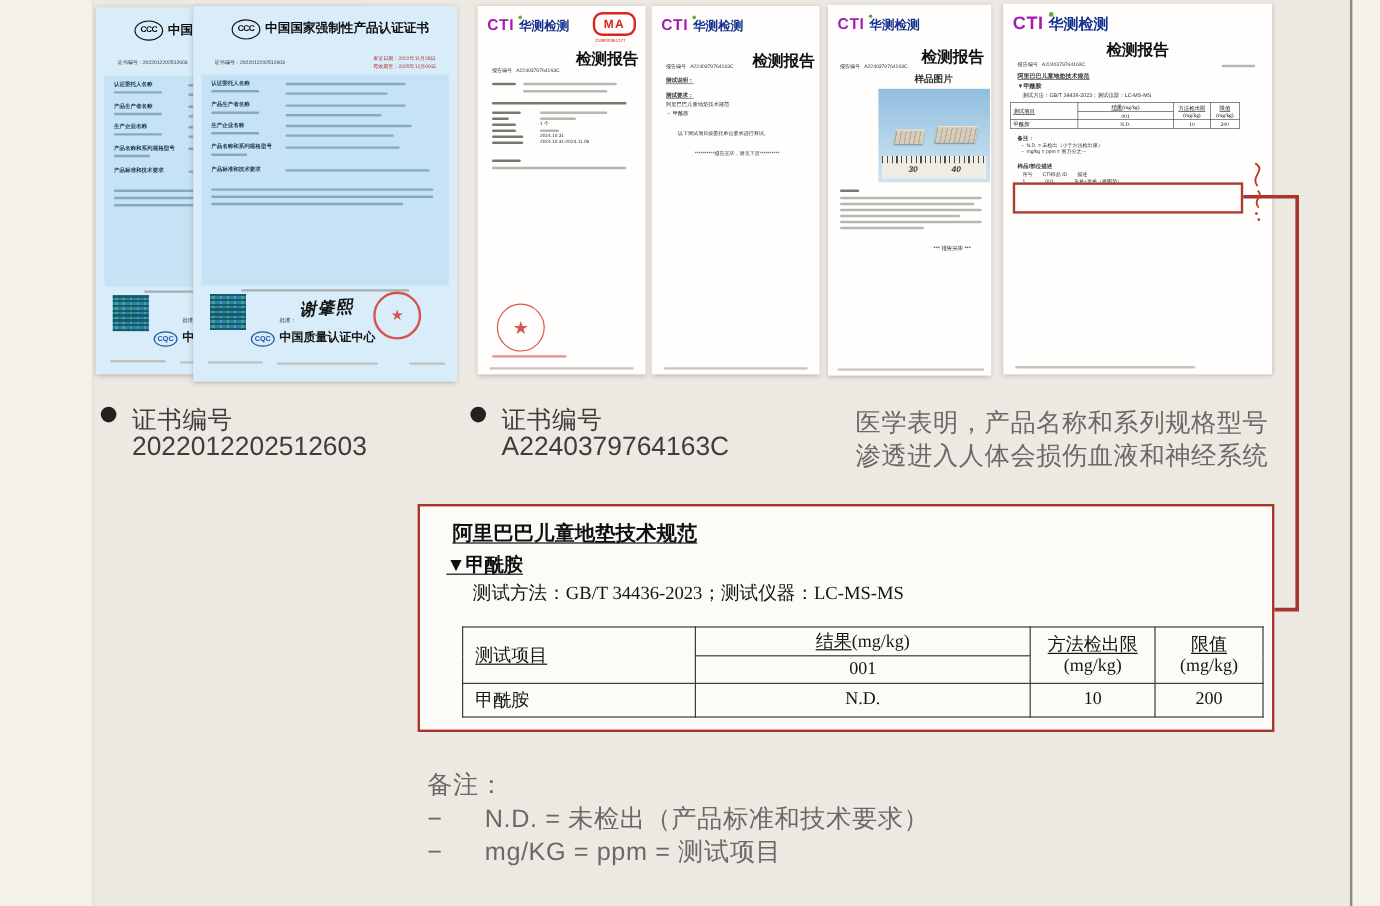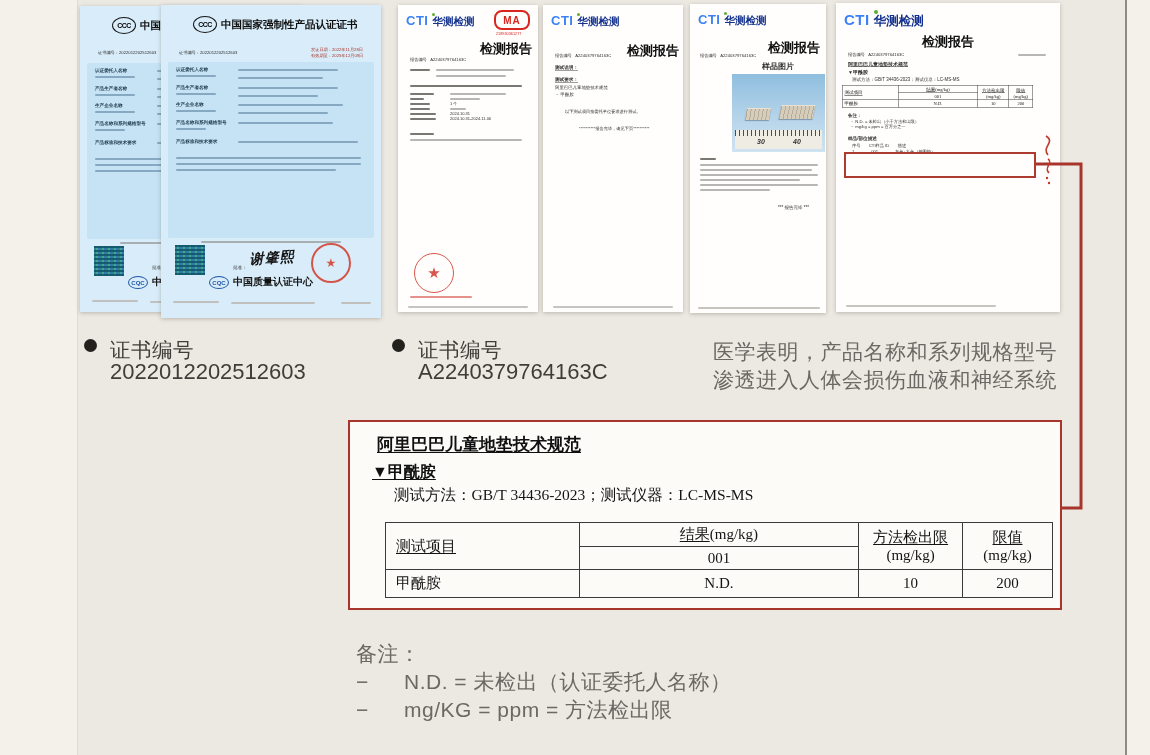--- a/index.html
+++ b/index.html
@@ -9,21 +9,21 @@
 .paper{position:absolute;background:#fffefd;box-shadow:0 1px 4px rgba(70,62,48,.3);overflow:hidden}
 .bluepaper{background:#d8ecf9}
 .t{position:absolute;white-space:nowrap;transform-origin:0 0;color:#2e2e2c;line-height:1.2}
 .bar{position:absolute;height:2px;background:#8f8f8b;border-radius:1px;opacity:.65}
 .dk{background:#57564f;opacity:.8}
 .lt{background:#bcbab4;opacity:.85}
 .bluebar{background:#47708e;opacity:.5}
 .serif{font-family:"Liberation Serif","DejaVu Serif",serif}
 .u{text-decoration:underline;text-underline-offset:2px}
 .b{font-weight:bold}
-.cti-en{font-weight:bold;color:#3b82f6;letter-spacing:.5px;position:relative;display:inline-block}
+.cti-en{font-weight:bold;color:#a21caf;letter-spacing:.5px;position:relative;display:inline-block}
 .cti-dot{position:absolute;width:3px;height:3px;background:#5fae2c;border-radius:50%}
 .cti-cn{font-weight:bold;color:#13318d}
 .logo-row{position:absolute;display:flex;align-items:baseline;gap:4px}
 .ellipse-logo{position:absolute;border-radius:50%;display:flex;align-items:center;justify-content:center}
 .seal{position:absolute;border-radius:50%;display:flex;align-items:center;justify-content:center;opacity:.92}
 .rtable{border-collapse:collapse;color:#141414;font-family:"Liberation Serif","DejaVu Serif",serif}
 .rtable td{border:1px solid #3b3b3b;text-align:center;vertical-align:middle;padding:0 2px}
 .qr{position:absolute;background-image:repeating-linear-gradient(0deg,rgba(18,84,104,.85) 0 2px,rgba(255,255,255,.05) 2px 4px),repeating-linear-gradient(90deg,#1f7f8c 0 2px,#3aa08f 2px 4px,#2b6fae 4px 6px)}
 .photo{position:absolute;background:linear-gradient(180deg,#8fbede 0%,#b5d4ea 55%,#cfe3f1 100%)}
 .mat{position:absolute;background:#d6cdbb;border-top:1px solid #e9e2d4;box-shadow:0 1px 1px rgba(40,60,80,.4);background-image:repeating-linear-gradient(90deg,rgba(120,110,90,.35) 0 1px,transparent 1px 4px)}
@@ -310,14 +310,14 @@
       <td style="text-align:left;padding-left:10px">甲酰胺</td>
       <td>N.D.</td>
       <td>10</td>
       <td>200</td>
     </tr>
   </tbody>
     </table>
 </div>
 
 <div class="gray-big" style="left:356px;top:640px">备注：</div>
-<div class="gray-big" style="left:356px;top:668px"><span style="display:inline-block;width:48px">−</span><span>N.D. = 未检出（认证委托人名称）</span></div>
-<div class="gray-big" style="left:356px;top:696px"><span style="display:inline-block;width:48px">−</span><span>mg/KG = ppm = 方法检出限</span></div>
+<div class="gray-big" style="left:356px;top:668px"><span style="display:inline-block;width:48px">−</span><span>N.D. = 未检出（产品标准和技术要求）</span></div>
+<div class="gray-big" style="left:356px;top:696px"><span style="display:inline-block;width:48px">−</span><span>mg/KG = ppm = 测试项目</span></div>
 
 </body></html>

